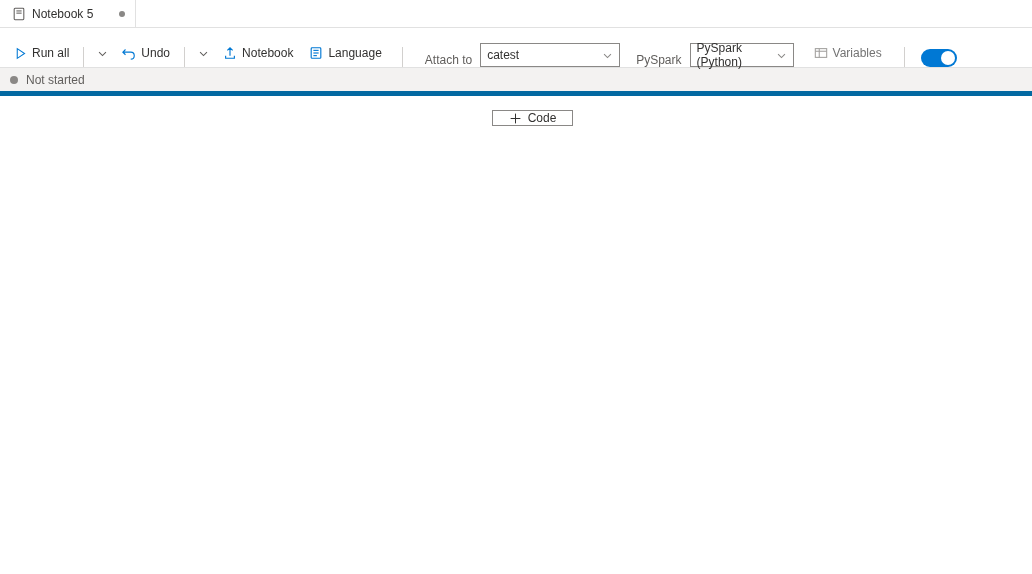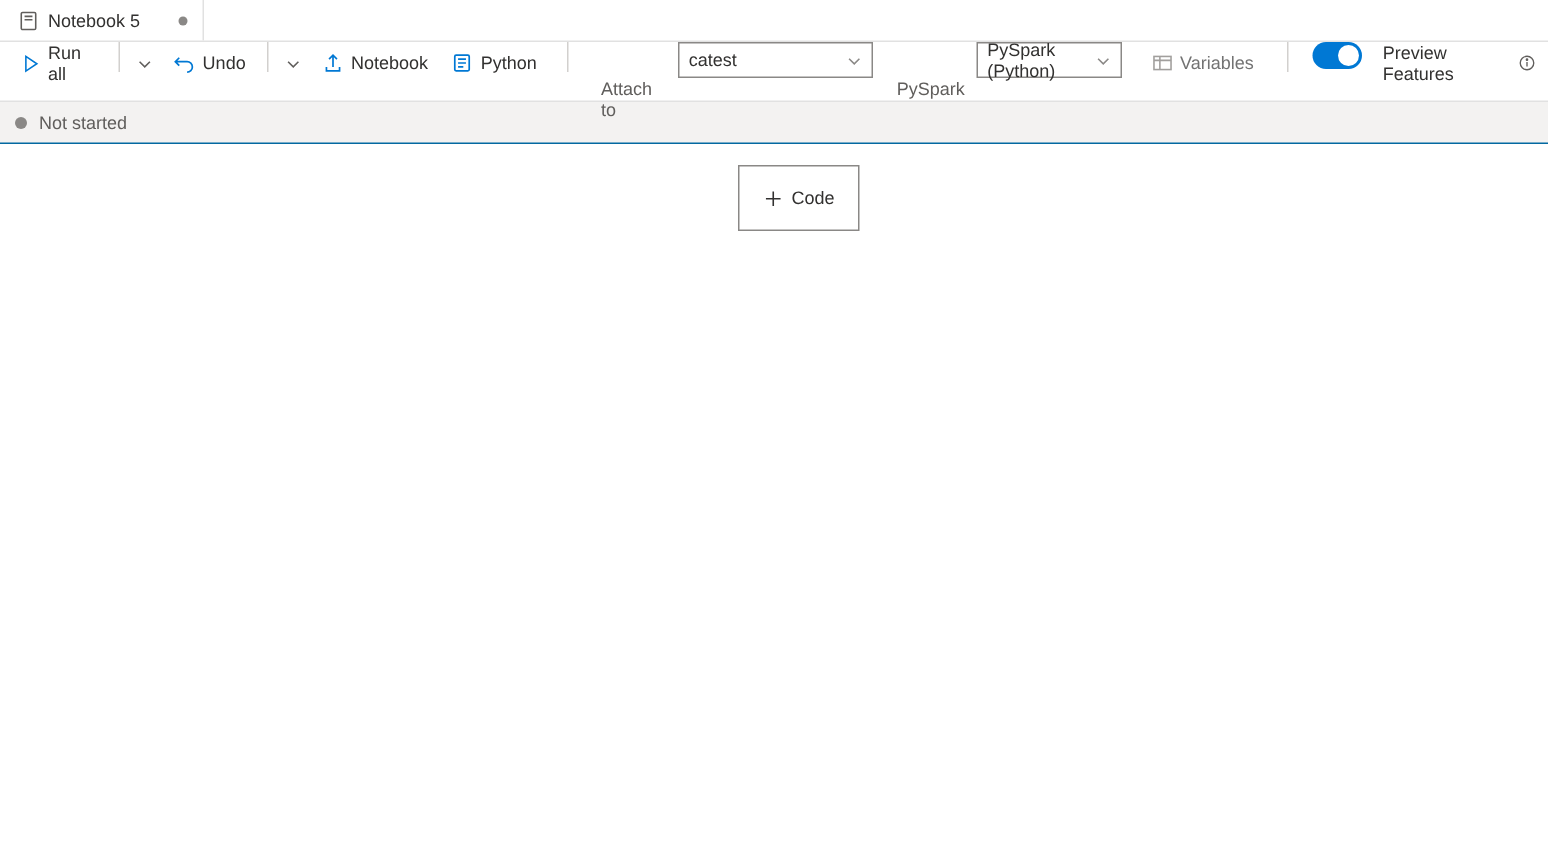--- a/index.html
+++ b/index.html
@@ -32,21 +32,21 @@
     .tab .dirty-dot {
       position: absolute;
       right: 10px;
       width: 6px;
       height: 6px;
       border-radius: 50%;
       background: #8a8886;
     }
     .toolbar {
       display: flex;
-      align-items: flex-start;
+      align-items: flex-end;
       height: 40px;
       border-bottom: 1px solid #e1e1e1;
       padding: 0 8px;
       gap: 4px;
     }
     .toolbar-btn {
       display: flex;
       align-items: center;
       gap: 5px;
       height: 28px;
@@ -114,21 +114,21 @@
       gap: 2px;
       font-size: 12px;
       color: #323130;
       margin-left: 4px;
     }
     .status-bar {
       display: flex;
       align-items: center;
       height: 28px;
       background: #f3f2f1;
-      border-bottom: 1px solid #0369a1;
+      border-bottom: 5px solid #0369a1;
       padding: 0 10px;
       gap: 8px;
       font-size: 12px;
       color: #605e5c;
     }
     .status-dot {
       width: 8px;
       height: 8px;
       border-radius: 50%;
       background: #8a8886;
@@ -136,21 +136,21 @@
     .cell-add-row {
       display: flex;
       justify-content: center;
       gap: 10px;
       margin-top: 14px;
     }
     .add-btn {
       display: flex;
       align-items: center;
       gap: 6px;
-      height: 44px;
+      height: 16px;
       padding: 0 16px;
       border: 1px solid #8a8886;
       background: #fff;
       font-size: 12px;
       color: #323130;
       cursor: pointer;
       margin-left: 33px;
     }
     svg { display: block; }
     .icon-blue { stroke: #0078d4; }
@@ -225,21 +225,21 @@
 
   <div class="toolbar-btn">
     <span>
       <svg width="14" height="14" viewBox="0 0 16 16" fill="none" class="icon-blue" stroke-width="1.3">
           <rect x="2.5" y="2" width="11" height="12" rx="1"></rect>
           <line x1="5" y1="5" x2="11" y2="5"></line>
           <line x1="5" y1="8" x2="11" y2="8"></line>
           <line x1="5" y1="11" x2="9" y2="11"></line>
         </svg>
     </span>
-    <span>Python</span>
+    <span>Language</span>
   </div>
 
   <div class="sep" style="margin:0 10px;"></div>
 
   <span class="toolbar-label">Attach to</span>
 
   <div class="dropdown attach">
     <span>catest</span>
     <span>
       <svg width="11" height="11" viewBox="0 0 16 16" fill="none" stroke="#8a8886" stroke-width="1.5">
@@ -268,30 +268,20 @@
         </svg>
     </span>
     <span>Variables</span>
   </div>
 
   <div class="sep" style="margin:0 12px;"></div>
 
   <div class="toggle">
     <div class="toggle-knob"></div>
   </div>
-  <div class="preview-features">
-    <span>Preview Features</span>
-    <span style="margin-left:4px;">
-      <svg width="12" height="12" viewBox="0 0 16 16" fill="none" stroke="#605e5c" stroke-width="1.2">
-          <circle cx="8" cy="8" r="6"></circle>
-          <line x1="8" y1="7" x2="8" y2="11"></line>
-          <circle cx="8" cy="5" r="0.6" fill="#605e5c"></circle>
-        </svg>
-    </span>
-  </div>
 </div>
 
 <div class="status-bar">
   <span class="status-dot"></span>
   <span>Not started</span>
 </div>
 
 <div class="cell-add-row">
   <div class="add-btn">
     <span>

